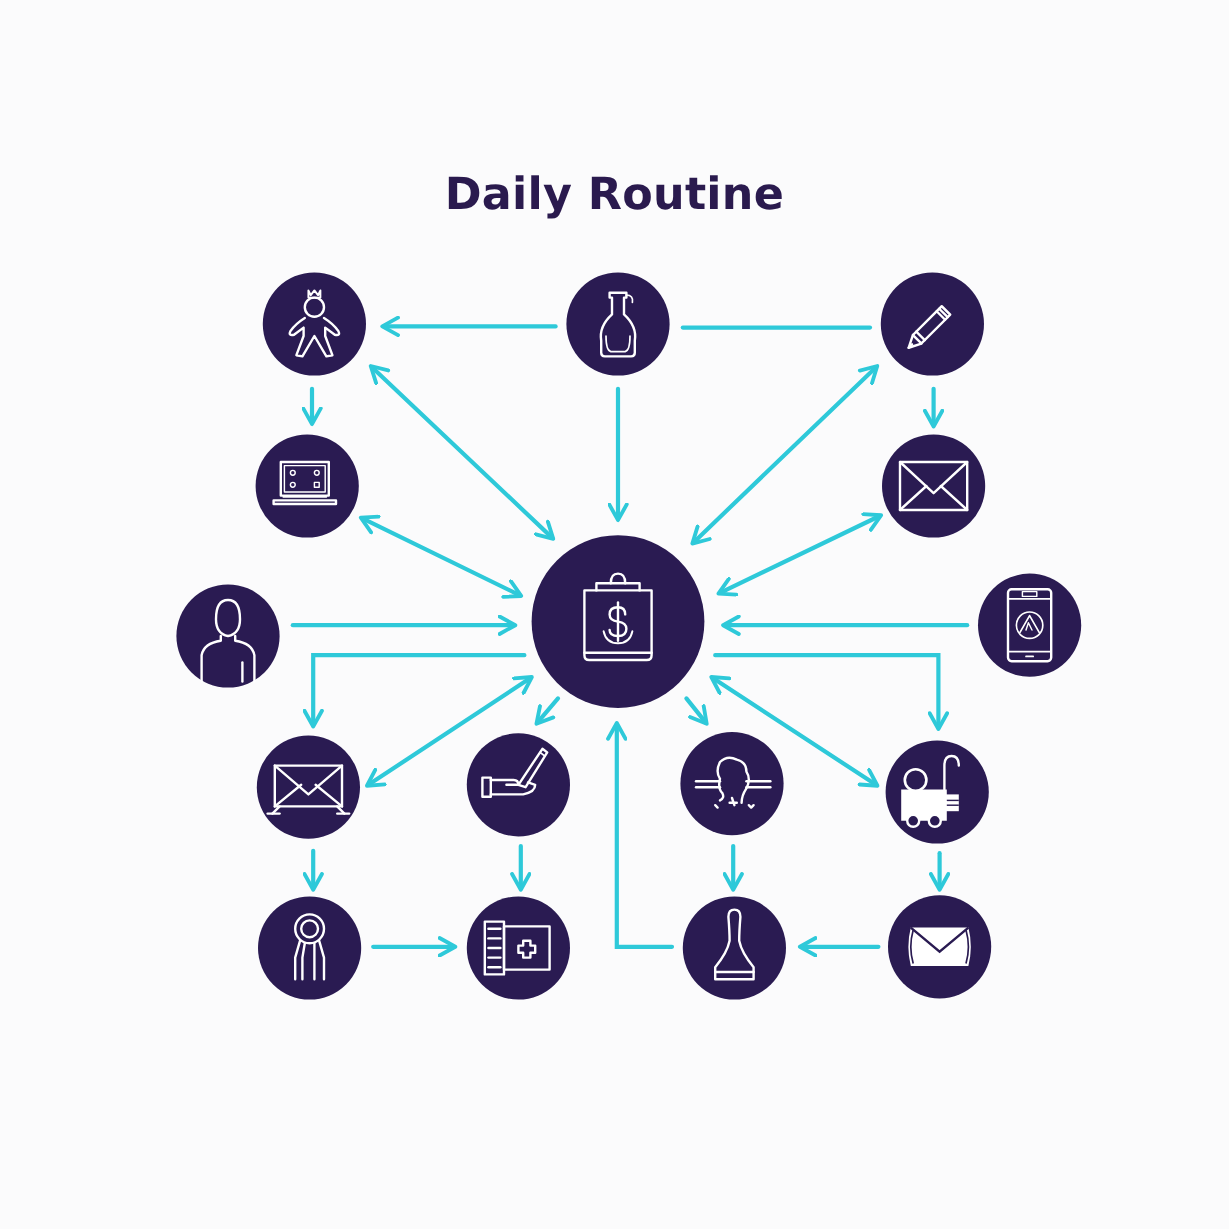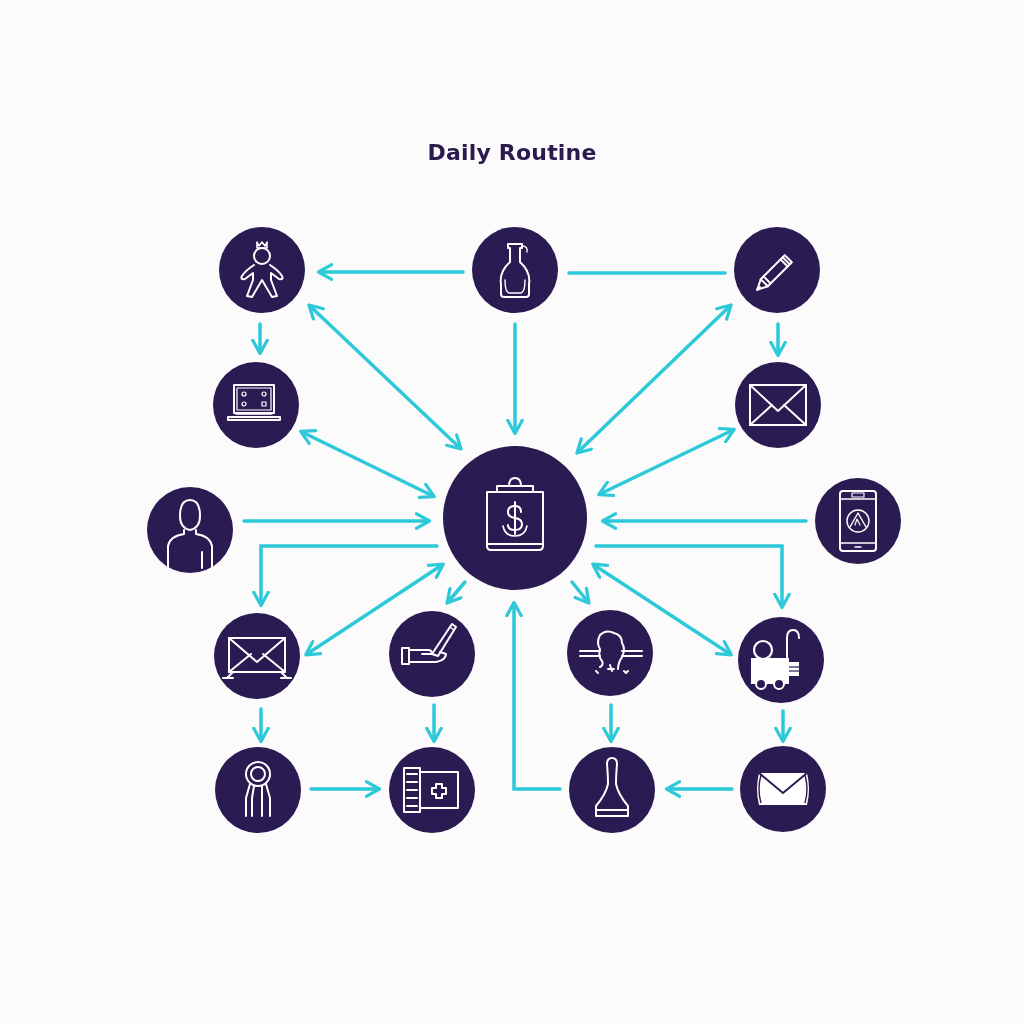--- a/index.html
+++ b/index.html
@@ -10,21 +10,21 @@
     overflow: hidden;
     font-family: "DejaVu Sans", sans-serif;
   }
   .title {
     position: absolute;
     left: 0; width: 1024px;
     top: 140px;
     text-align: center;
     font-family: "DejaVu Sans", sans-serif;
     font-weight: bold;
-    font-size: 22px;
+    font-size: 37px;
     color: #2a1a4e;
     letter-spacing: 0.2px;
   }
   svg.diagram {
     position: absolute; left: 0; top: 0;
   }
   .node circle.bg { fill: #2a1b52; }
   .icon { fill: none; stroke: #ffffff; stroke-width: 2; stroke-linecap: round; stroke-linejoin: round; }
   .icon-fill { fill: #ffffff; stroke: none; }
   .edge { stroke: #2ec9d9; stroke-width: 3.5; fill: none; stroke-linecap: round; stroke-linejoin: miter; }

